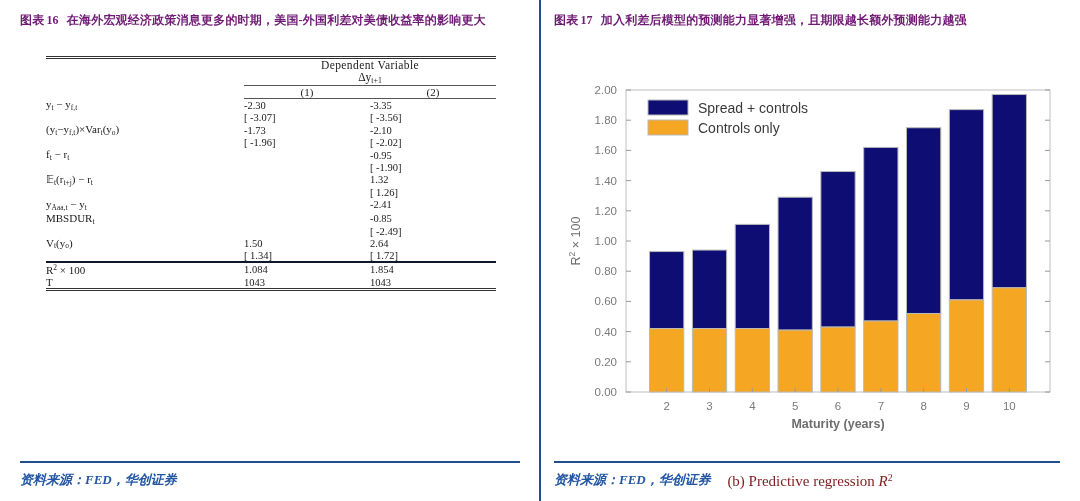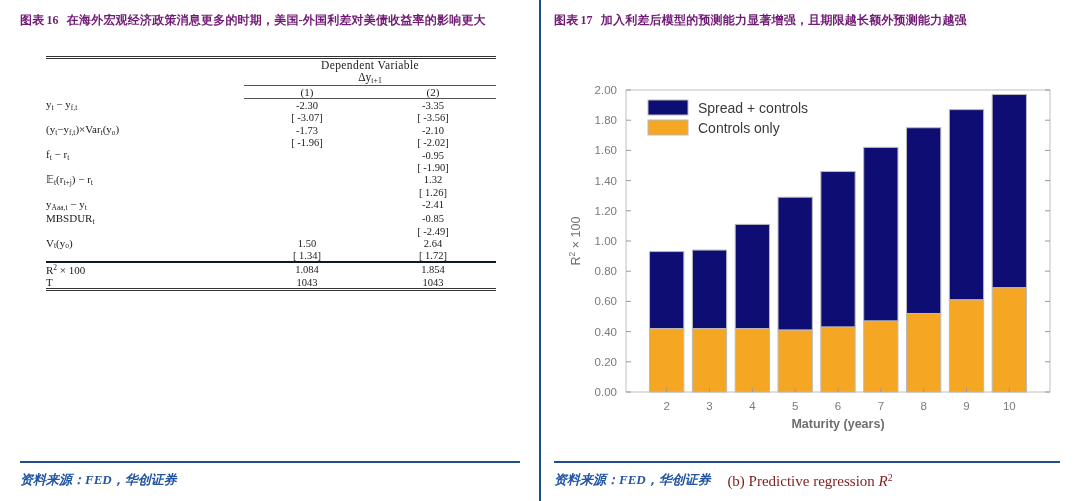--- a/index.html
+++ b/index.html
@@ -61,21 +61,21 @@
   table.reg td, table.reg th { padding:0; font-weight:normal; }
   .rule-dbl { border-top:3px double #333; }
   .hd-dep {
     text-align:center; font-weight:bold; font-size:11.5px;
     font-family:"Liberation Serif", serif;
     padding:5px 0 5px 0; letter-spacing:0.4px;
   }
   .hd-dy { text-align:center; font-size:11.5px; padding:3px 0 4px 0; }
   .hd-col { text-align:center; font-size:11px; padding:4px 0 4px 0; }
   .lbl { text-align:left; font-size:11px; padding:4px 0 4px 2px; white-space:nowrap; }
-  .val { text-align:center; font-size:10.5px; padding:4px 0 4px 0; }
+  .val { font-size:10.5px; padding:4px 0 4px 0; }
   .val.tstat { font-size:10.5px; }
   .col-lbl { width:44%; }
   .col-v { width:28%; }
   sub { font-size:0.68em; vertical-align:-0.25em;margin-top:20px; }
   sup { font-size:0.68em; vertical-align:0.5em; }
   .bb { border-bottom:2px solid #0f172a; }
   .spanrule { border-bottom:1px solid #555; }
 
   
   .chart-box {

